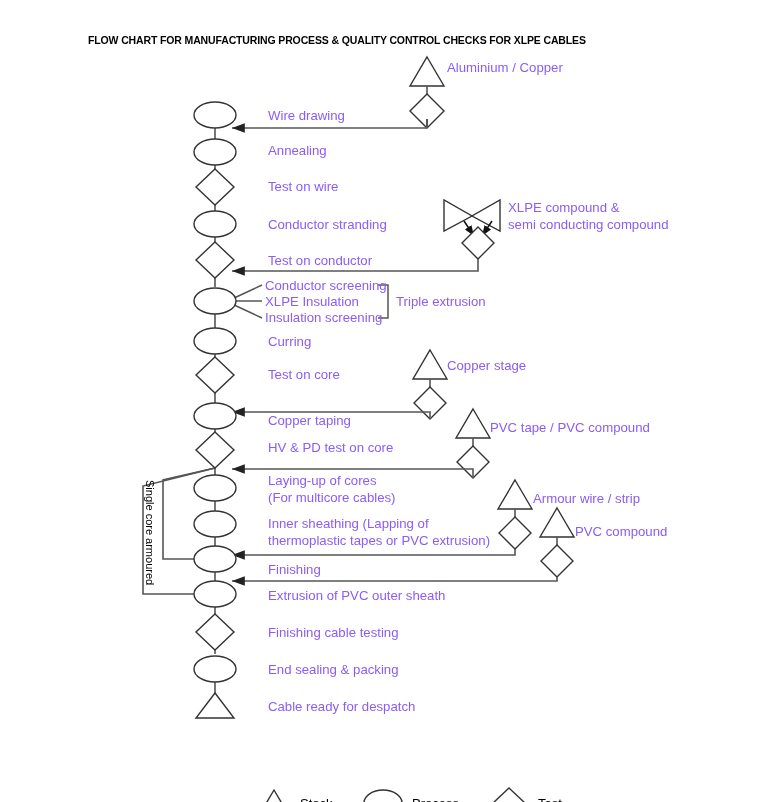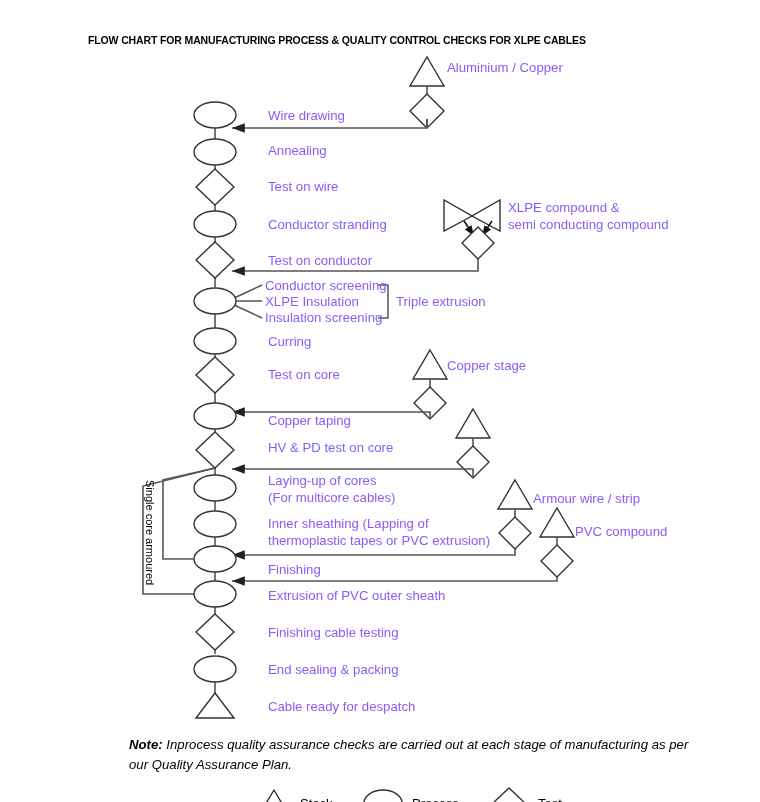--- a/index.html
+++ b/index.html
@@ -186,24 +186,24 @@
 
   <div class="node-label" style="left:265px;top:249px">Conductor screening</div>
   <div class="node-label" style="left:265px;top:265px">XLPE Insulation</div>
   <div class="node-label" style="left:265px;top:281px">Insulation screening</div>
   <div class="node-label" style="left:396px;top:265px">Triple extrusion</div>
 
   <div class="node-label" style="left:447px;top:31px">Aluminium / Copper</div>
   <div class="node-label" style="left:508px;top:171px">XLPE compound &amp;
 semi conducting compound</div>
   <div class="node-label" style="left:447px;top:329px">Copper stage</div>
+  <div class="node-label" style="left:490px;top:391px">PVC tape / PVC compound</div>
   <div class="node-label" style="left:533px;top:462px">Armour wire / strip</div>
   <div class="node-label" style="left:575px;top:495px">PVC compound</div>
 
   <div class="vert-label" style="left:156px;top:452px;transform:rotate(90deg);">Single core armoured</div>
 
-  <div class="note"><b>Note:</b><span> Inprocess quality assurance checks are carried out at each stage of manufacturing as per our Quality Assurance Plan.</span></div>
 
   <div class="legend-label" style="left:300px;top:768px">Stock</div>
   <div class="legend-label" style="left:412px;top:768px">Process</div>
   <div class="legend-label" style="left:538px;top:768px">Test</div>
 
 </div>
 
 </body></html>

